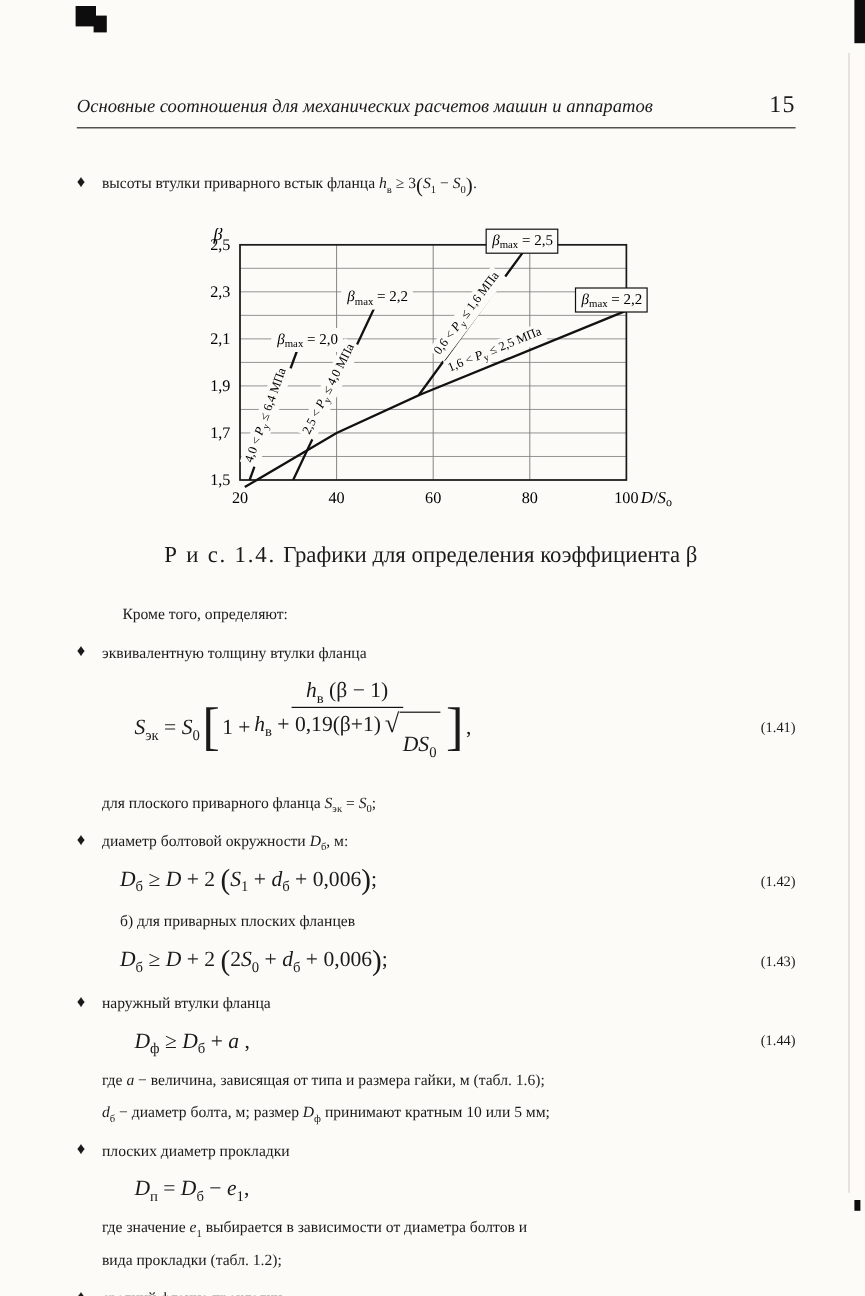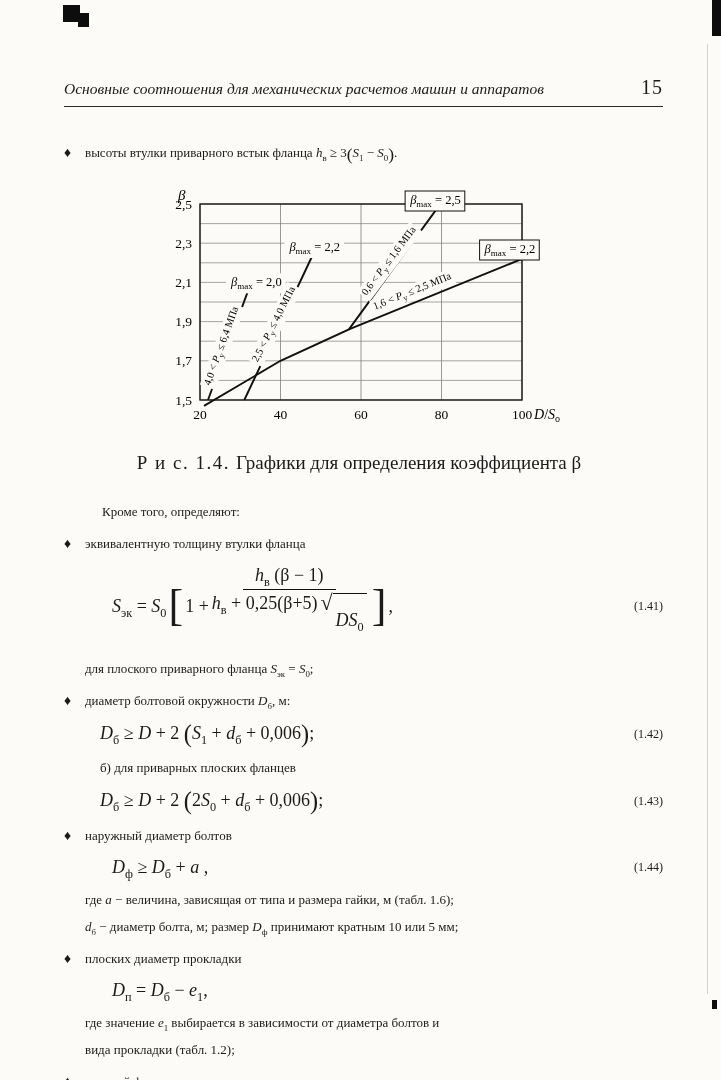--- a/index.html
+++ b/index.html
@@ -151,21 +151,21 @@
   </div>
 
   <div class="eq-row">
     <div class="eq-body eq141">
       <span><span class="vi">S</span><sub>эк</sub><span> = </span><span class="vi">S</span><sub>0</sub></span>
       <span class="brk">[</span>
       <span><span>1 + </span></span>
       <span class="frac">
         <span class="num"><span class="vi">h</span><sub>в</sub><span> (β − 1)</span></span>
         <span class="den">
-          <span><span class="vi">h</span><sub>в</sub><span> + 0,25(β+5)</span></span>
+          <span><span class="vi">h</span><sub>в</sub><span> + 0,19(β+1)</span></span>
           <span class="sqrt">
             <span class="sign">√</span>
             <span class="rad"><span class="vi">D</span><span class="vi">S</span><sub>0</sub></span>
           </span>
         </span>
       </span>
       <span class="brk">]</span>
       <span>,</span>
     </div>
     <div class="eq-num">(1.41)</div>
@@ -186,21 +186,21 @@
 
   <div class="line item-ab">б) для приварных плоских фланцев</div>
 
   <div class="eq-row">
     <div class="eq-body small-ind"><span class="vi">D</span><sub>б</sub><span> ≥ </span><span class="vi">D</span><span> + 2 </span><span class="bp">(</span><span>2</span><span class="vi">S</span><sub>0</sub><span> + </span><span class="vi">d</span><sub>б</sub><span> + 0,006</span><span class="bp">)</span><span>;</span></div>
     <div class="eq-num">(1.43)</div>
   </div>
 
   <div class="bullet-row">
     <span class="bul">♦</span>
-    <span class="line">наружный диаметр болтов</span>
+    <span class="line">наружный втулки фланца</span>
   </div>
 
   <div class="eq-row">
     <div class="eq-body"><span class="vi">D</span><sub>ф</sub><span> ≥ </span><span class="vi">D</span><sub>б</sub><span> + </span><span class="vi">a</span><span> ,</span></div>
     <div class="eq-num">(1.44)</div>
   </div>
 
   <div class="note"><span>где </span><span class="vi">a</span><span> − величина, зависящая от типа и размера гайки, м (табл. 1.6);</span></div>
   <div class="note"><span class="vi">d</span><sub>б</sub><span> − диаметр болта, м; размер </span><span class="vi">D</span><sub>ф</sub><span> принимают кратным 10 или 5 мм;</span></div>
 

